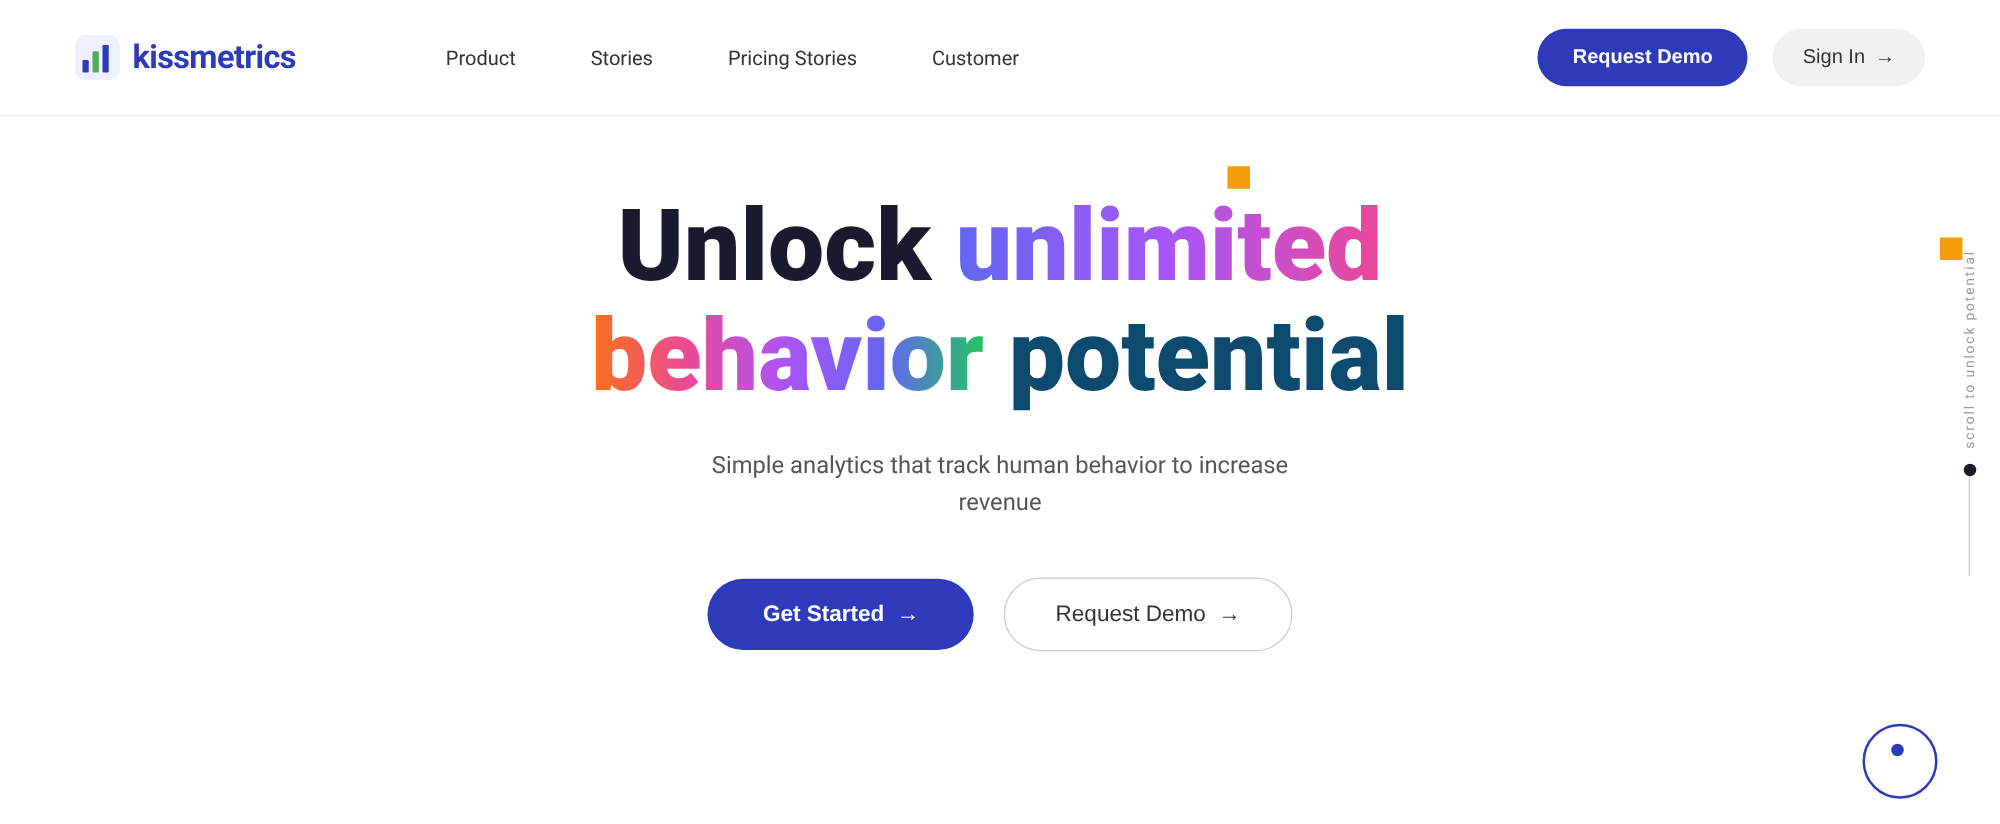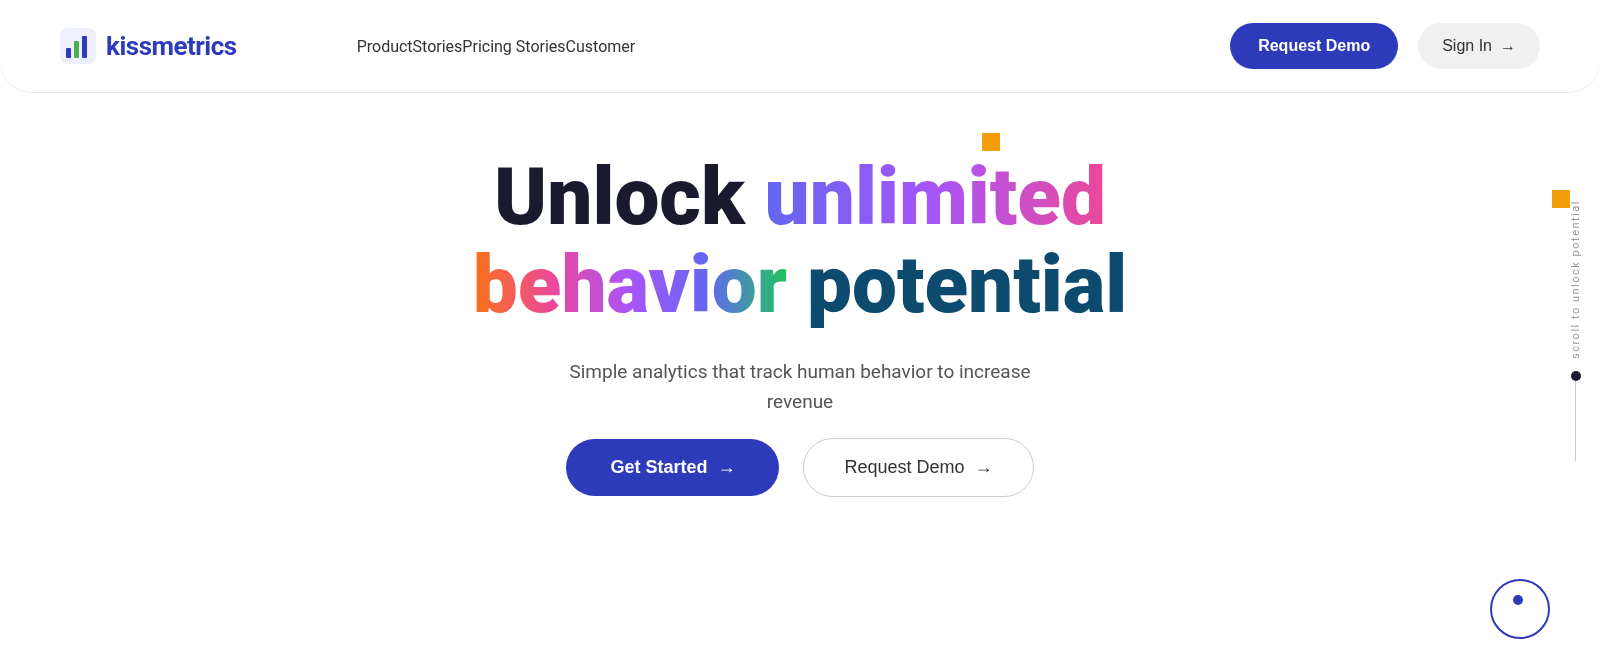--- a/index.html
+++ b/index.html
@@ -20,21 +20,20 @@
     
     nav {
       display: flex;
       align-items: center;
       padding: 0 60px;
       height: 93px;
       border-bottom: 1px solid #e8e8e8;
       position: relative;
       z-index: 10;
       background: #fff;
-      border-radius: 32px;
     }
 
     .logo-area {
       display: flex;
       align-items: center;
       gap: 10px;
       text-decoration: none;
     }
 
     .logo-icon {
@@ -45,20 +44,21 @@
     .logo-text {
       font-size: 26px;
       font-weight: 700;
       color: #2d3aba;
       letter-spacing: -0.5px;
     }
 
     .nav-links {
       display: flex;
       align-items: center;
+      gap: 60px;
       margin-left: 120px;
     }
 
     .nav-link {
       font-size: 16px;
       color: #333;
       text-decoration: none;
       font-weight: 400;
       cursor: pointer;
     }
@@ -134,21 +134,21 @@
     }
 
     .hero-title .word-potential {
       color: #0c4a6e;
     }
 
     .hero-subtitle {
       font-size: 19px;
       color: #555;
       line-height: 1.6;
-      margin-bottom: 20px;
+      margin-bottom: 44px;
       max-width: 520px;
     }
 
     .hero-buttons {
       display: flex;
       gap: 24px;
       align-items: center;
     }
 
     .btn-get-started {

